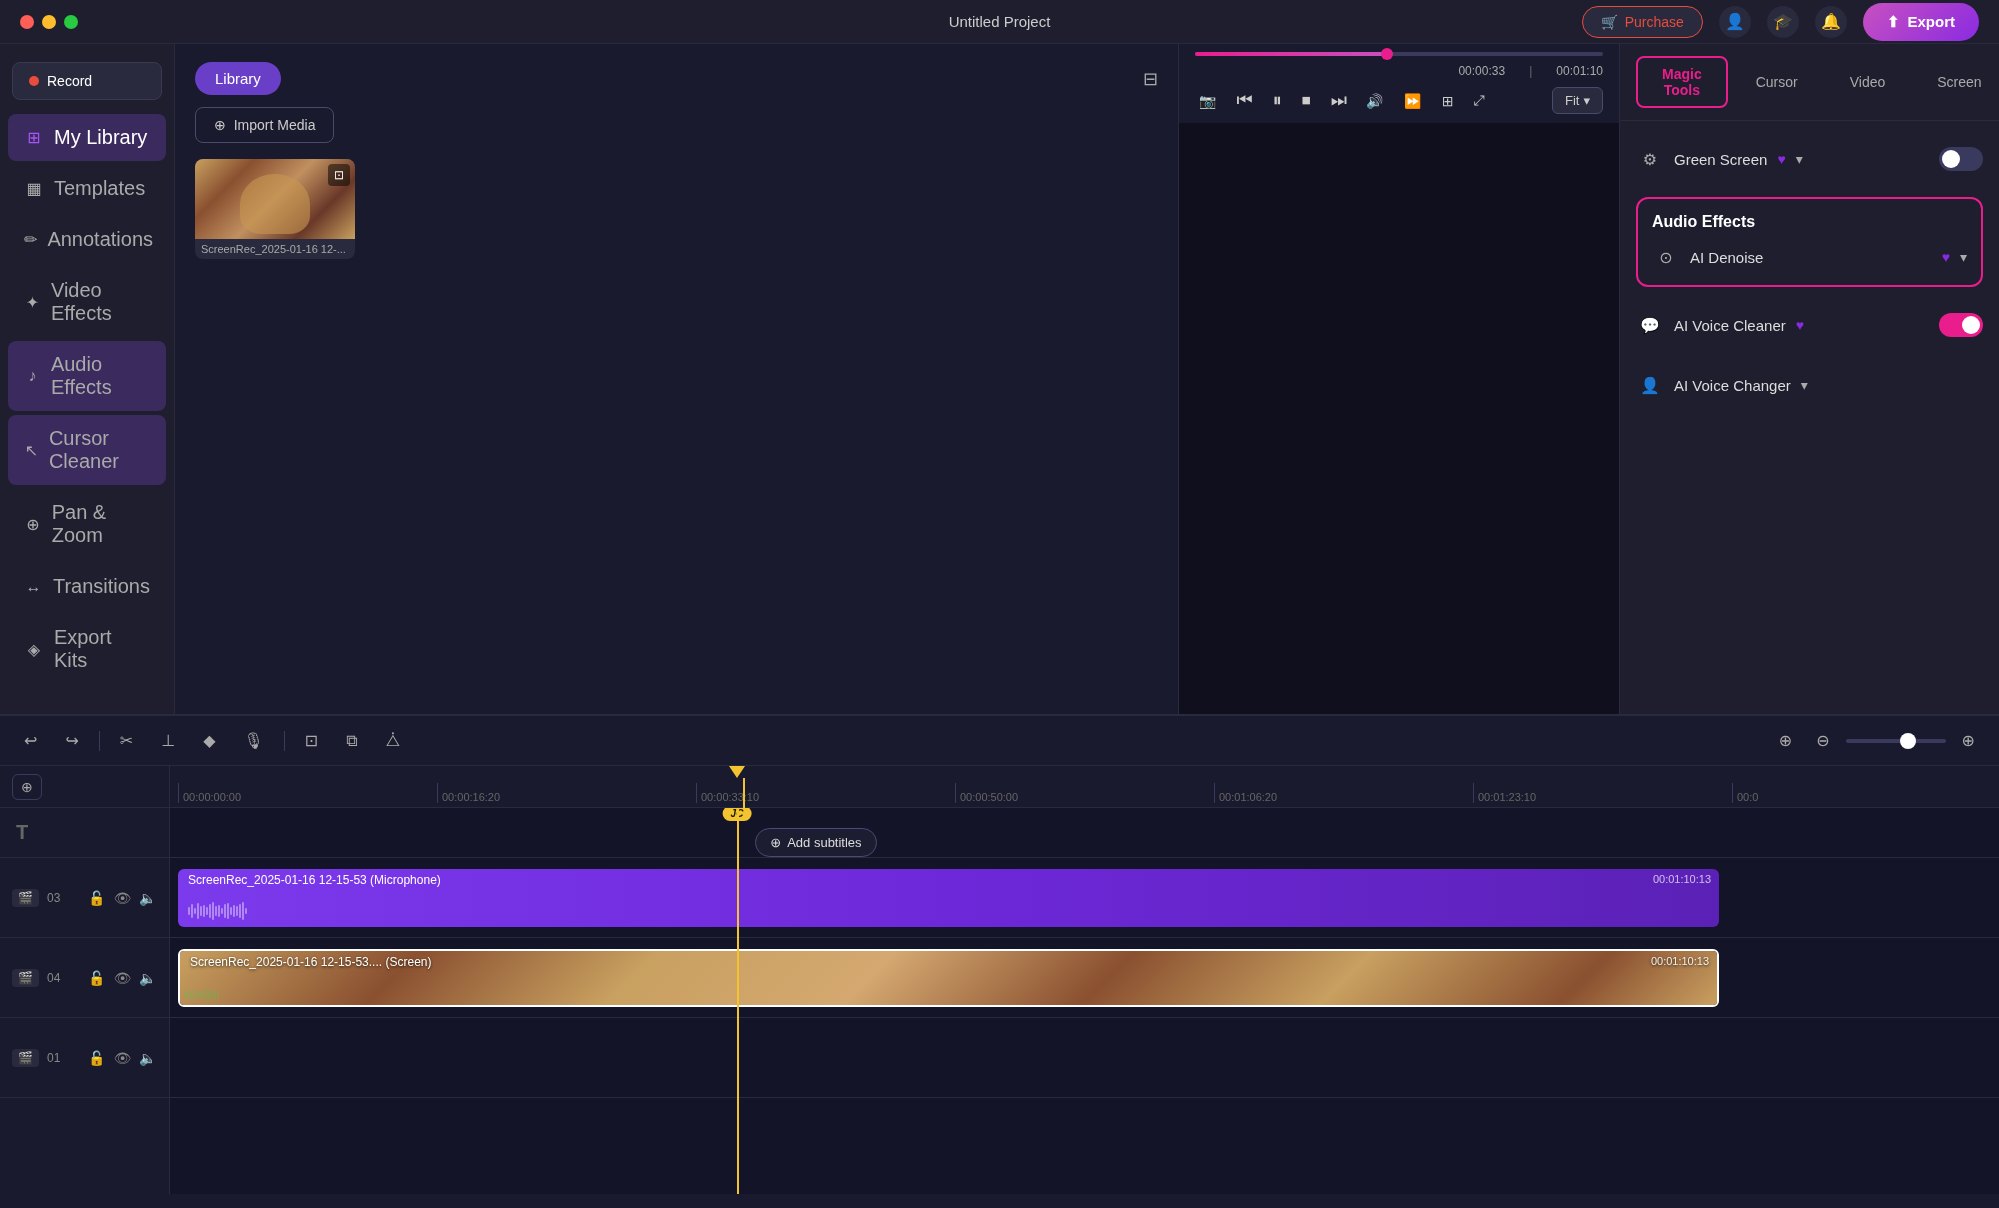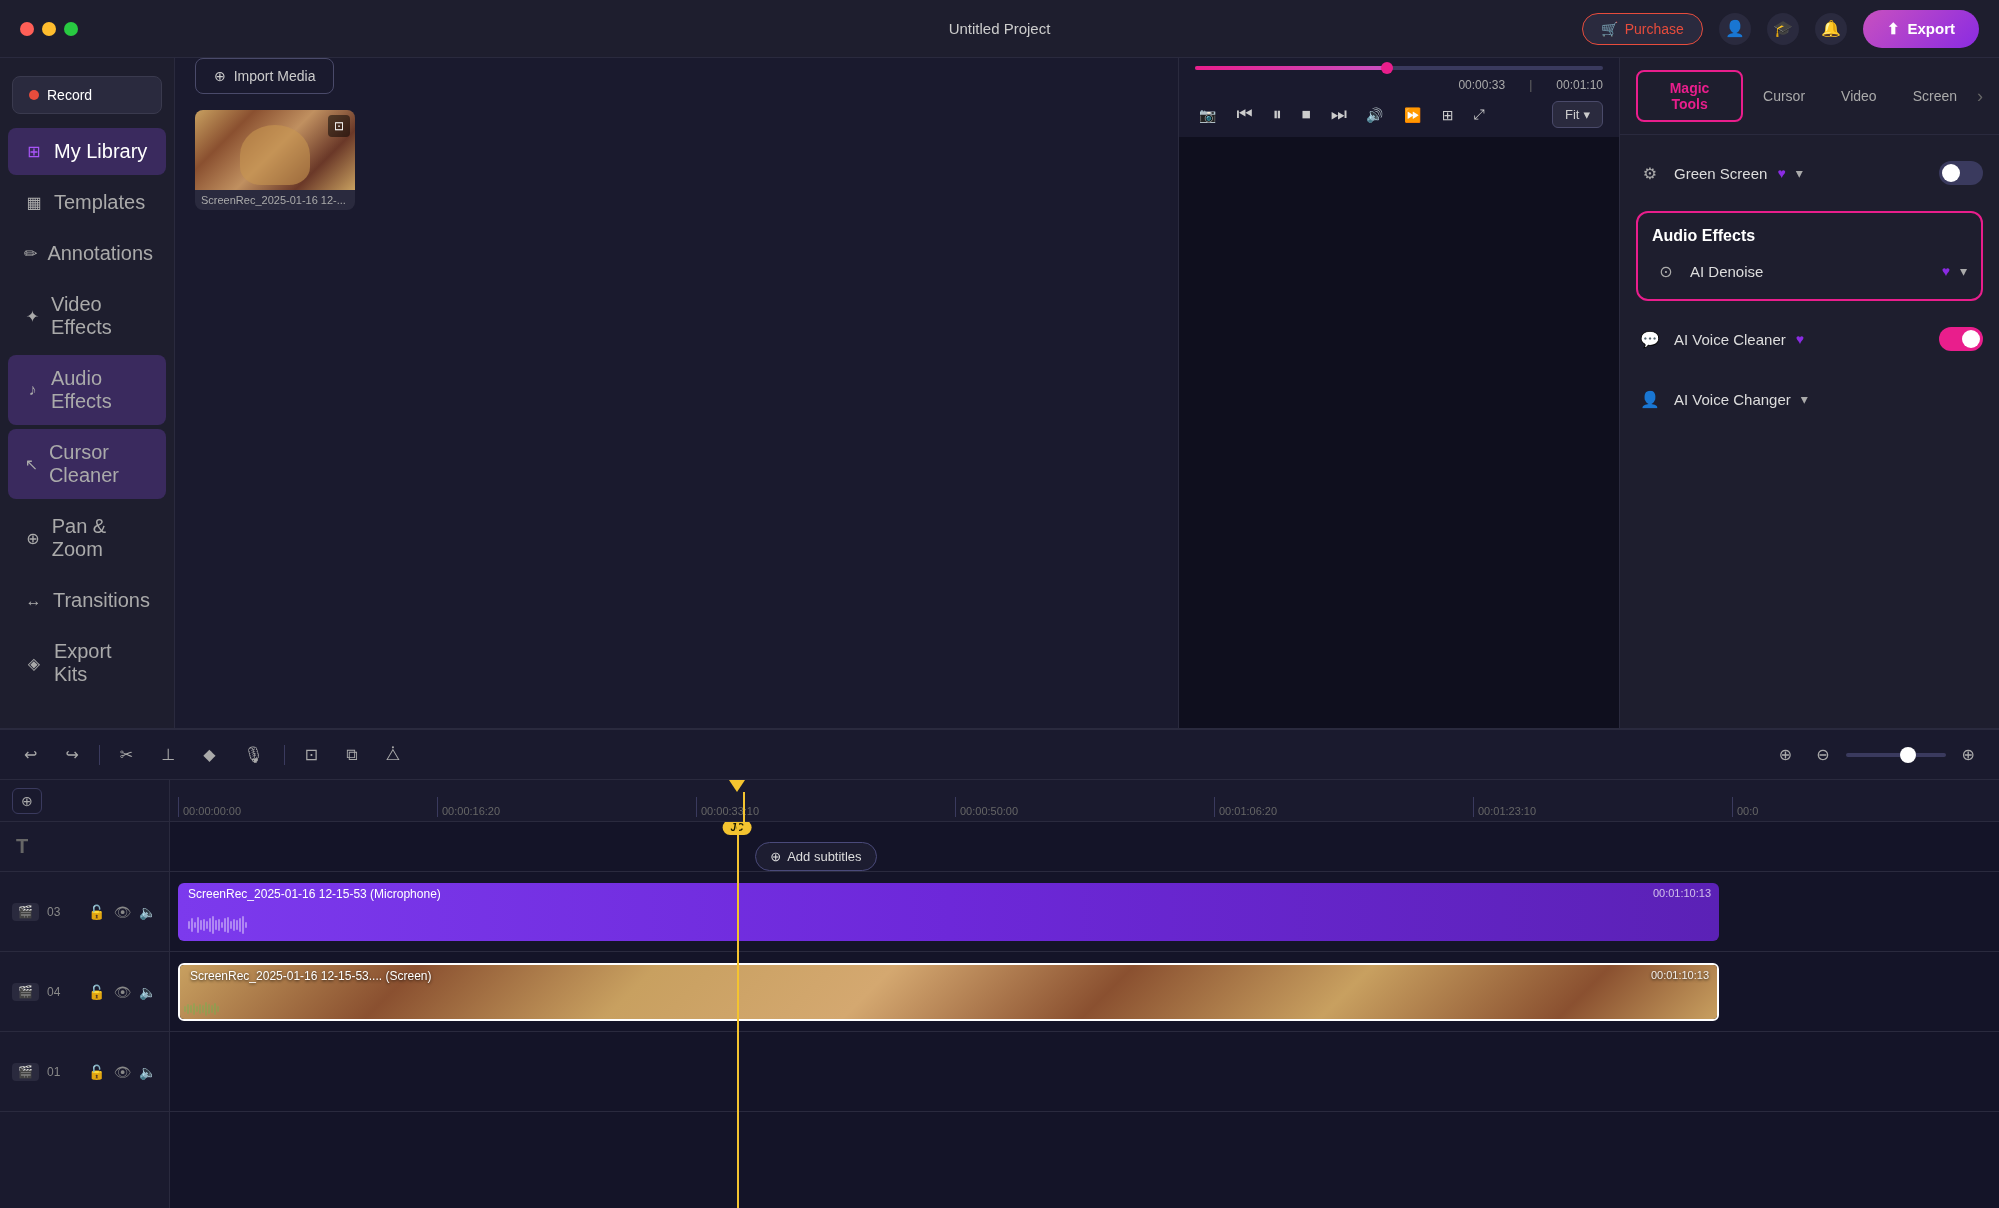--- a/index.html
+++ b/index.html
@@ -8,21 +8,21 @@
       font-family: -apple-system, BlinkMacSystemFont, 'Segoe UI', sans-serif;
       color: #fff;
       width: 1999px;
       height: 1208px;
       overflow: hidden;
     }
 
     
     .titlebar {
       background: #1e1e2e;
-      height: 58px;
+      height: 44px;
       display: flex;
       align-items: center;
       justify-content: space-between;
       padding: 11px 20px;
       border-bottom: 1px solid #2a2a3e;
     }
     .titlebar-left {
       display: flex;
       align-items: center;
       gap: 10px;
@@ -359,21 +359,21 @@
       flex-direction: column;
     }
     .panel-tabs {
       display: flex;
       align-items: center;
       padding: 12px 16px;
       border-bottom: 1px solid #2a2a3e;
       gap: 4px;
     }
     .panel-tab {
-      padding: 8px 16px;
+      padding: 8px 24px;
       border-radius: 8px;
       font-size: 14px;
       cursor: pointer;
       color: #aaa;
       background: none;
       border: none;
     }
     .panel-tab.active {
       color: #e91e8c;
       border: 2px solid #e91e8c;
@@ -799,20 +799,26 @@
       <span class="sidebar-icon">↔</span>
       <span class="sidebar-item-label">Transitions</span>
     </div>
     <div class="sidebar-item">
       <span class="sidebar-icon">◈</span>
       <span class="sidebar-item-label">Export Kits</span>
     </div>
   </div>
 
   <div class="library-area">
+    <div class="library-header">
+      <div class="library-tab">
+        <span>Library</span>
+      </div>
+      <span class="filter-icon">⊟</span>
+    </div>
     <button class="import-btn">
       <span>⊕</span>
       <span>Import Media</span>
     </button>
     <div class="media-grid">
       <div class="media-thumb">
         <div class="media-thumb-inner">
           <div class="media-thumb-content" style="background: linear-gradient(135deg,#c8a060,#8a5030,#c09060,#6a3828,#c8a060); width:100%; height:100%;">
             <div style="width:70px;height:60px;background:rgba(200,150,80,0.6);border-radius:50% 50% 30% 30%;margin-top:10px;"></div>
           </div>

